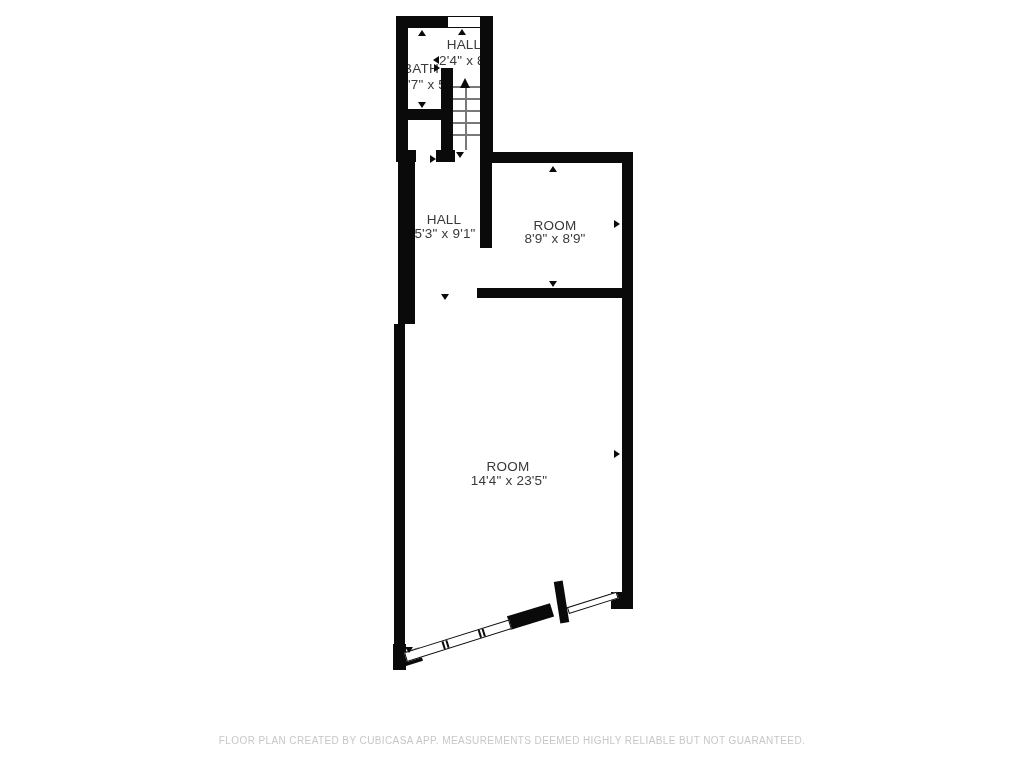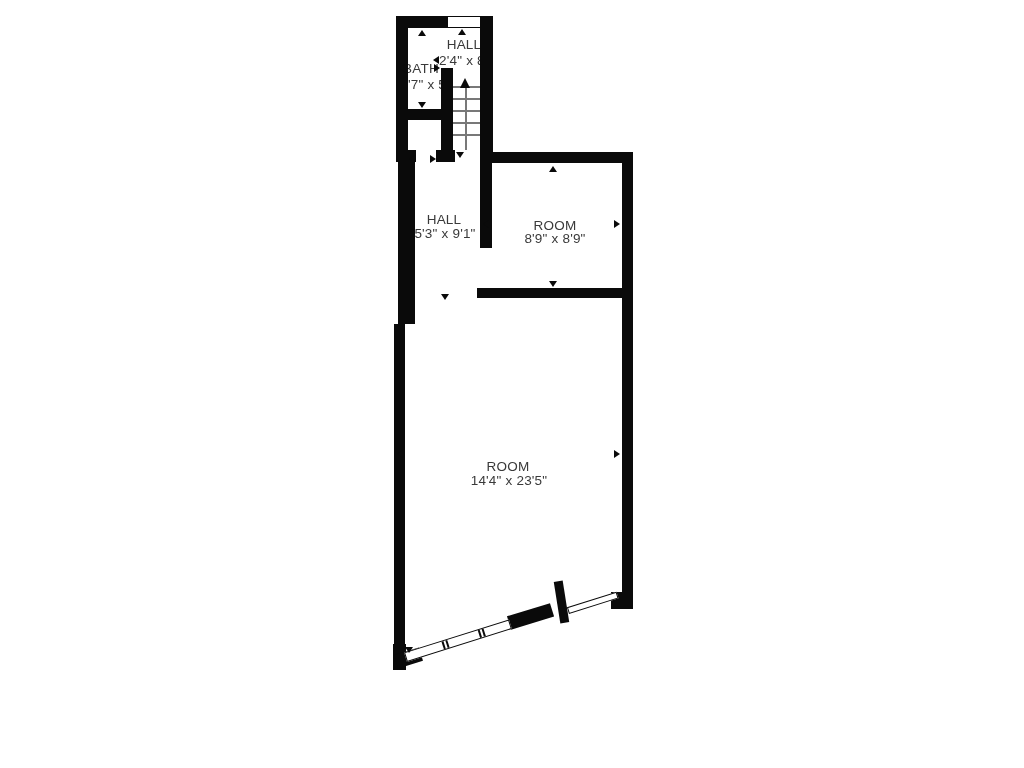--- a/index.html
+++ b/index.html
@@ -101,14 +101,15 @@
 
   <div class="rlabel" style="left:444px;top:212px;">HALL</div>
   <div class="rlabel" style="left:445px;top:226px;">5'3" x 9'1"</div>
 
   <div class="rlabel" style="left:555px;top:218px;">ROOM</div>
   <div class="rlabel" style="left:555px;top:231px;">8'9" x 8'9"</div>
 
   <div class="rlabel" style="left:508px;top:459px;">ROOM</div>
   <div class="rlabel" style="left:509px;top:473px;">14'4" x 23'5"</div>
 
+  <div class="footer">FLOOR PLAN CREATED BY CUBICASA APP. MEASUREMENTS DEEMED HIGHLY RELIABLE BUT NOT GUARANTEED.</div>
 
 </div>
 
 </body></html>

